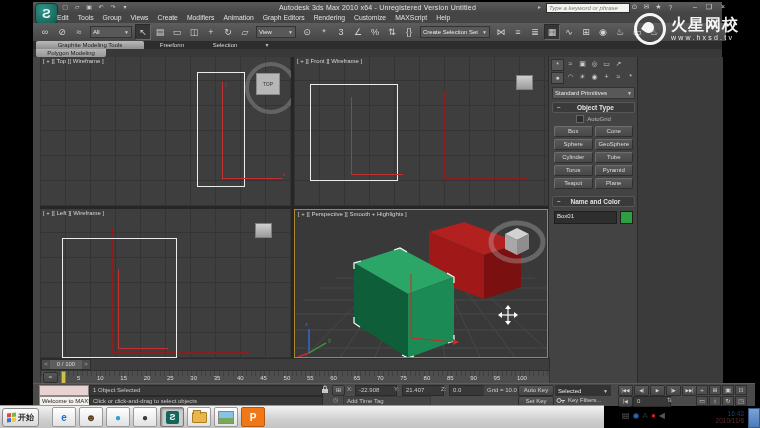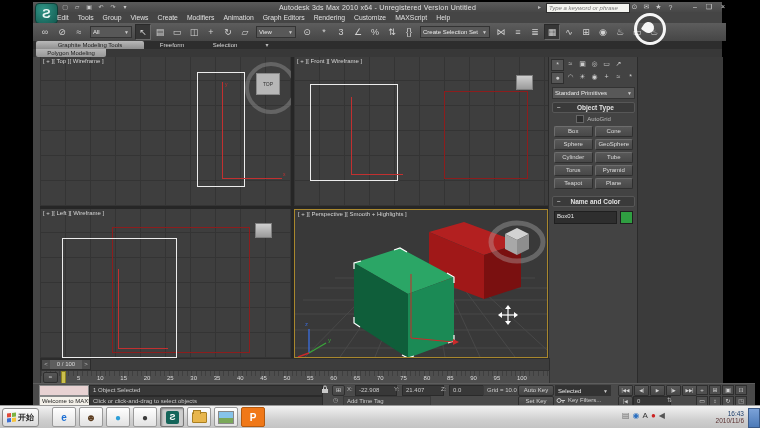--- a/index.html
+++ b/index.html
@@ -468,23 +468,27 @@
   <div class="abs sbtn" style="left:535px;top:12px;width:44px;height:9px;background:none;border:none;text-align:left;">Key Filters...</div>
   <div class="abs sbtn" style="left:585px;top:12px;width:13px;height:9px;font-size:4.5px;">|◀</div>
   <div class="abs sfield" style="left:600px;top:12px;width:30px;height:9px;">0</div>
   <div class="abs slabel" style="left:634px;top:11px;">⇅</div>
 </div>
 
 <div class="abs wmark" style="left:634px;top:13px;">
   <div class="wm-ring">
       <i></i>
     </div>
-</div>
-
-<div class="abs taskbar" style="left:0;top:405px;width:760px;height:23px;">
+  <div class="wm-text">
+    <div class="b">火星网校</div>
+    <div class="u">www.hxsd.tv</div>
+  </div>
+</div>
+
+<div class="abs taskbar" style="left:0;top:405px;width:604px;height:23px;">
   <div class="abs startbtn" style="left:2px;top:2px;height:17px;">
     <span class="flag">
       <i style="background:#e04a3a;"></i>
         <i style="background:#7cb342;"></i>
         <i style="background:#3b6fd4;"></i>
         <i style="background:#f6c33a;"></i>
     </span>
     <span>开始</span>
   </div>
   <div class="abs qlaunch" style="left:52px;top:2px;height:18px;">

